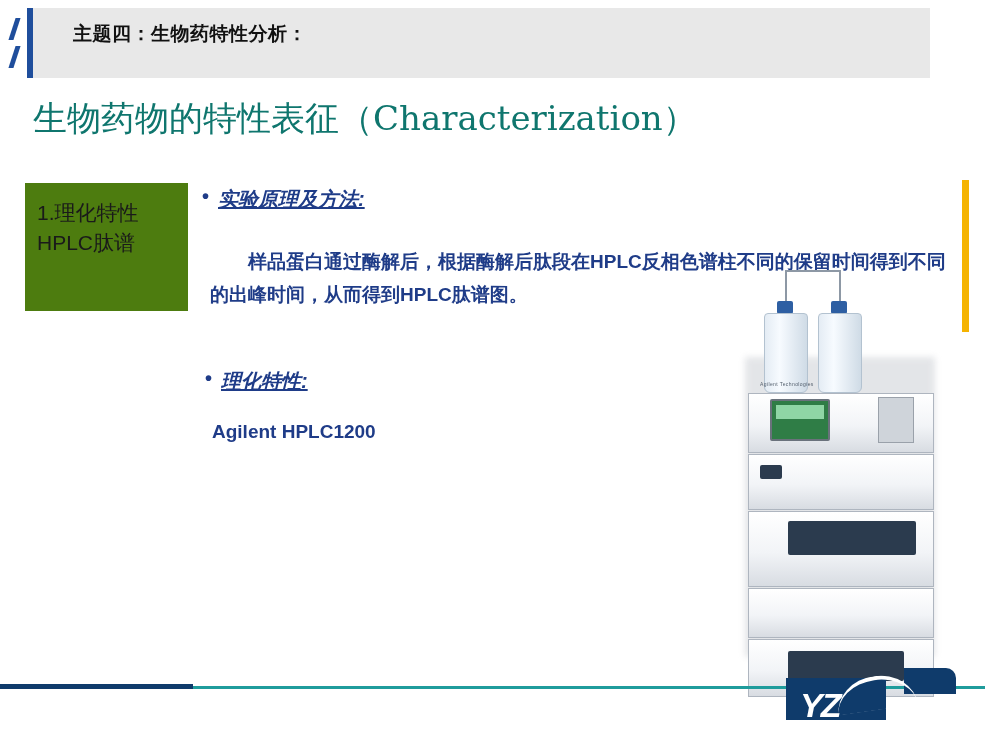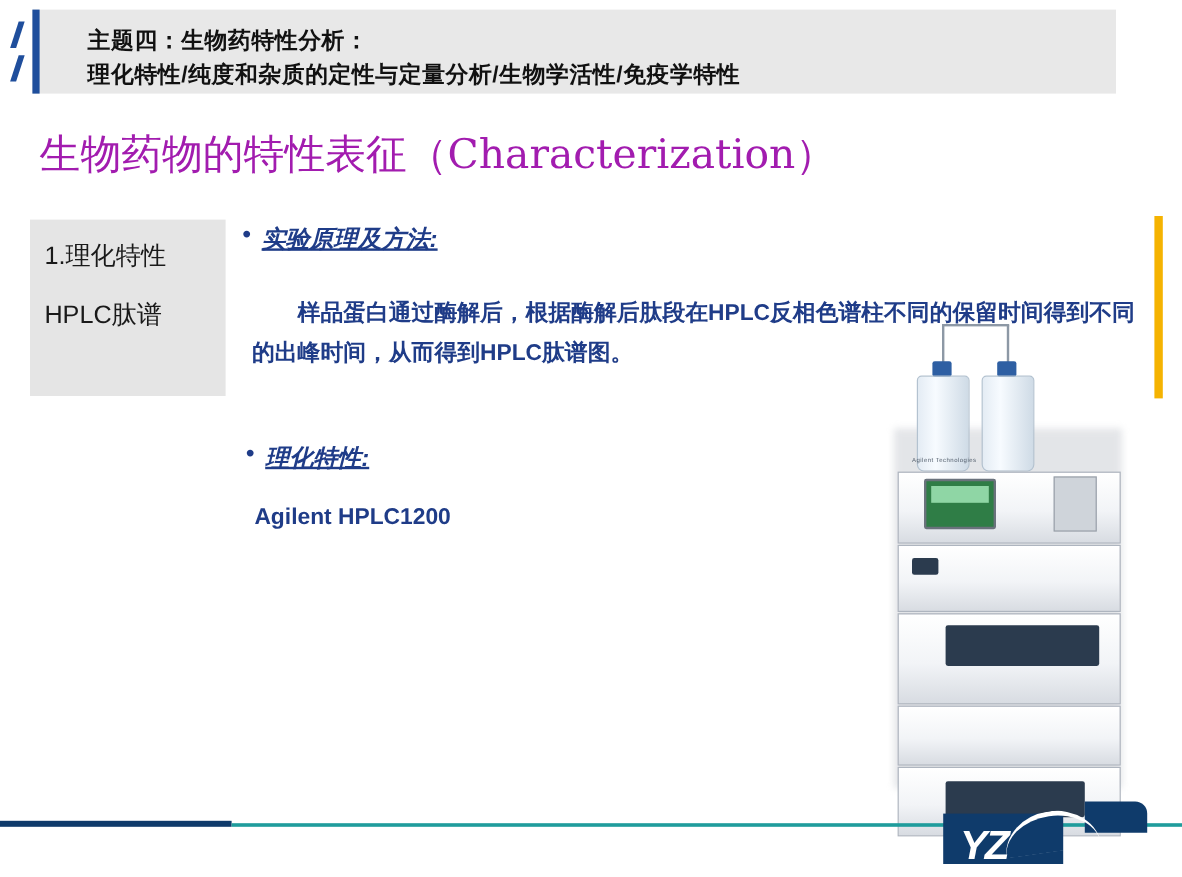--- a/index.html
+++ b/index.html
@@ -54,44 +54,43 @@
   }
   .chev-1 { top: 18px; }
   .chev-2 { top: 46px; }
 
   
   .slide-title {
     position: absolute;
     left: 33px;
     top: 96px;
     font-size: 34px;
-    color: #a21caf;
+    color: #0f766e;
     font-family: "DejaVu Serif", "Liberation Serif", serif;
     white-space: nowrap;
-    margin-top: 10px;
   }
 
   
   .left-box {
     position: absolute;
     left: 25px;
     top: 183px;
     width: 163px;
-    height: 147px;
-    background: #e5e5e5;
+    height: 128px;
+    background: #4d7c0f;
   }
   .left-box-line {
     position: absolute;
     left: 12px;
     color: #1a1a1a;
     font-size: 21px;
     white-space: nowrap;
   }
   .left-box-line1 { top: 16px; }
-  .left-box-line2 { top: 65px; }
+  .left-box-line2 { top: 46px; }
 
   
   .right-bar {
     position: absolute;
     left: 962px;
     top: 180px;
     width: 7px;
     height: 152px;
     background: #f5b301;
   }
@@ -308,21 +307,20 @@
   }
 </style>
 </head>
 <body>
 
 <div class="chev chev-1"></div>
 <div class="chev chev-2"></div>
 
 <div class="header-band">
   <div class="header-line header-line-1">主题四：生物药特性分析：</div>
-  <div class="header-line header-line-2">理化特性/纯度和杂质的定性与定量分析/生物学活性/免疫学特性</div>
 </div>
 
 <div class="slide-title">生物药物的特性表征（Characterization）</div>
 
 <div class="left-box">
   <div class="left-box-line left-box-line1">1.理化特性</div>
   <div class="left-box-line left-box-line2">HPLC肽谱</div>
 </div>
 
 <div class="right-bar"></div>

